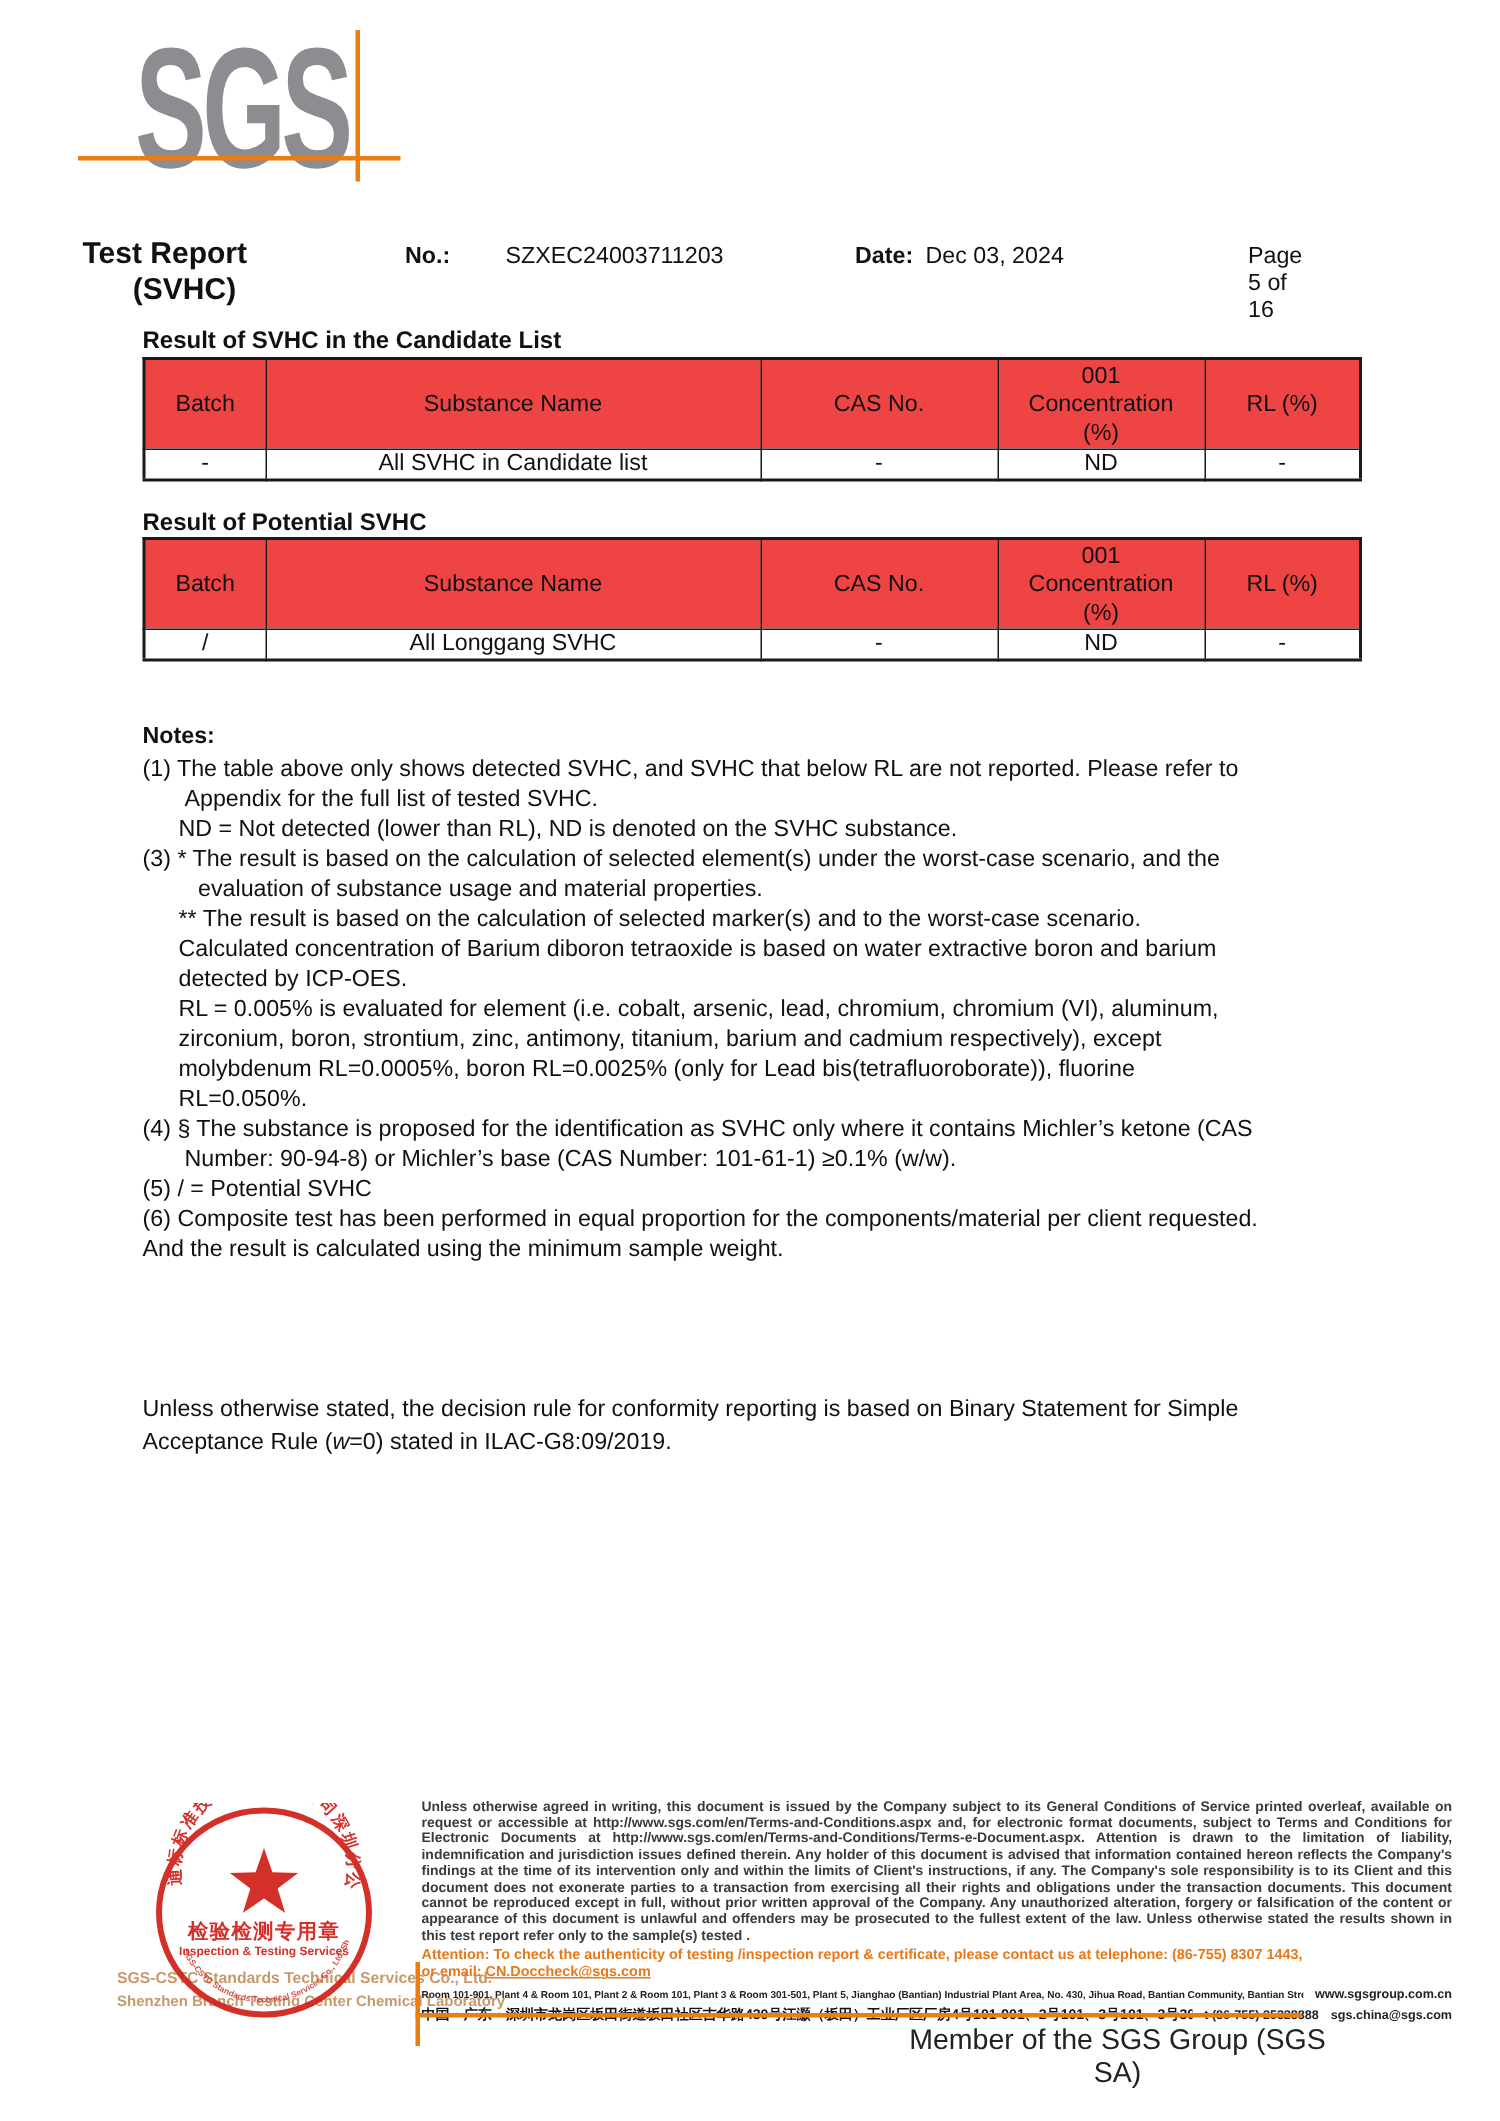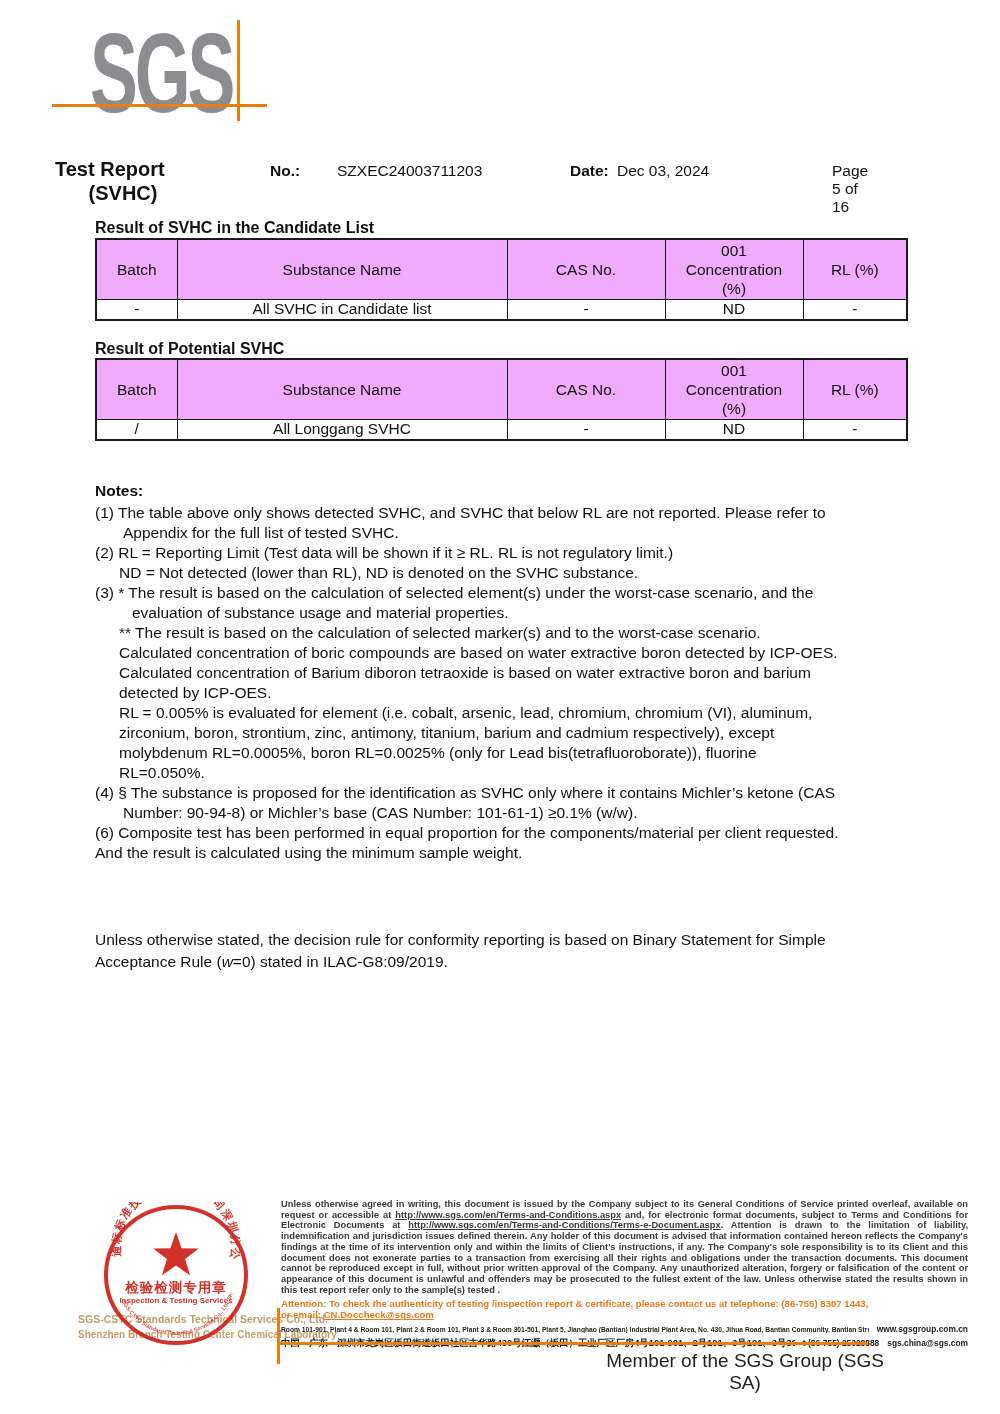--- a/index.html
+++ b/index.html
@@ -30,21 +30,21 @@
   .hdr .pg   { position:absolute; left:832px; top:4px; font-size:15.5px; }
   
   .sec-title { position:absolute; left:95px; font-size:16px; font-weight:bold; }
   .st1 { top:219px; } .st2 { top:340px; }
   .rtable { position:absolute; left:95px; width:811px; border-collapse:collapse; table-layout:fixed; }
   .tb1 { top:238px; } .tb2 { top:358px; }
   .rtable th, .rtable td {
     border:1px solid #1a1a1a; text-align:center; vertical-align:middle;
     font-size:15.5px; font-weight:normal; white-space:pre-line;
   }
-  .rtable th { background:#f0abfc; height:60px; line-height:19px; }
+  .rtable th { background:#ef4444; height:60px; line-height:19px; }
   .rtable td { height:21px; background:#fff; }
   .rtable { border:2px solid #1a1a1a; }
   .rtable tr.data { border-bottom:2px solid #1a1a1a; }
   
   .notes { position:absolute; left:95px; top:481px; width:830px; font-size:15.5px; line-height:20px; }
   .notes .nlabel { font-weight:bold; margin-bottom:2px; }
   .notes div { white-space:nowrap; }
   .i1 { padding-left:24px; }
   .i2 { padding-left:28px; }
   .i3 { padding-left:37px; }
@@ -53,21 +53,21 @@
   .statement .w-it { font-style:italic; }
   
   .company-l1 { position:absolute; left:78px; top:1313px; font-size:10.5px; font-weight:bold; color:#c69a6a; z-index:1; }
   .company-l2 { position:absolute; left:78px; top:1329px; font-size:10px; font-weight:bold; color:#c69a6a; z-index:1; }
   .stamp { position:absolute; left:100px; top:1202px; z-index:2; opacity:0.95; }
   .foot-block { position:absolute; left:281px; top:1199px; width:687px; z-index:3; }
   .disclaimer {
     font-size:9.3px; line-height:10.7px; font-weight:bold; color:#3a3a3a;
     text-align:justify;
   }
-  .disclaimer .u { text-decoration:underline; }
+  .disclaimer .u { }
   .attention { margin-top:3px; font-size:9.6px; line-height:11px; font-weight:bold; color:#e87818; }
   .attention .u { text-decoration:underline; }
   .addr { margin-top:4px; }
   .addr-row { display:flex; align-items:baseline; }
   .addr-en { flex:1; font-size:6.7px; font-weight:bold; color:#222; white-space:nowrap; overflow:hidden; }
   .addr-en-right { font-size:8.4px; font-weight:bold; color:#222; margin-left:8px; white-space:nowrap; }
   .addr-cn { flex:1; font-size:9.4px; font-weight:bold; color:#111; white-space:nowrap; overflow:hidden; margin-top:3px; }
   .addr-tel { font-size:8.4px; font-weight:bold; color:#222; margin-left:8px; white-space:nowrap; }
   .addr-mail { font-size:8.4px; font-weight:bold; color:#222; margin-left:8px; white-space:nowrap; }
   .bot-vline { position:absolute; left:277px; top:1308px; width:3px; height:56px; background:#ee7d11; z-index:4; }
@@ -146,34 +146,33 @@
     <td>ND</td>
     <td>-</td>
   </tr>
 </tbody>
   </table>
 
 <div class="notes">
   <div class="nlabel">Notes:</div>
   <div>(1) The table above only shows detected SVHC, and SVHC that below RL are not reported. Please refer to</div>
   <div class="i2">Appendix for the full list of tested SVHC.</div>
-  <div>(2) RL = Reporting Limit (Test data will be shown if it ≥ RL. RL is not regulatory limit.)</div>
   <div class="i1">ND = Not detected (lower than RL), ND is denoted on the SVHC substance.</div>
   <div>(3) * The result is based on the calculation of selected element(s) under the worst-case scenario, and the</div>
   <div class="i3">evaluation of substance usage and material properties.</div>
   <div class="i1">** The result is based on the calculation of selected marker(s) and to the worst-case scenario.</div>
-  <div class="i1">Calculated concentration of boric compounds are based on water extractive boron detected by ICP-OES.</div>
   <div class="i1">Calculated concentration of Barium diboron tetraoxide is based on water extractive boron and barium</div>
   <div class="i1">detected by ICP-OES.</div>
   <div class="i1">RL = 0.005% is evaluated for element (i.e. cobalt, arsenic, lead, chromium, chromium (VI), aluminum,</div>
   <div class="i1">zirconium, boron, strontium, zinc, antimony, titanium, barium and cadmium respectively), except</div>
   <div class="i1">molybdenum RL=0.0005%, boron RL=0.0025% (only for Lead bis(tetrafluoroborate)), fluorine</div>
   <div class="i1">RL=0.050%.</div>
   <div>(4) § The substance is proposed for the identification as SVHC only where it contains Michler’s ketone (CAS</div>
   <div class="i2">Number: 90-94-8) or Michler’s base (CAS Number: 101-61-1) ≥0.1% (w/w).</div>
+  <div>(5) / = Potential SVHC</div>
   <div>(6) Composite test has been performed in equal proportion for the components/material per client requested.</div>
   <div>And the result is calculated using the minimum sample weight.</div>
 </div>
 
 <div class="statement">
   <div>Unless otherwise stated, the decision rule for conformity reporting is based on Binary Statement for Simple</div>
   <div><span>Acceptance Rule (</span><span class="w-it">w</span><span>=0) stated in ILAC-G8:09/2019.</span></div>
 </div>
 
 <div class="company-l1">SGS-CSTC Standards Technical Services Co., Ltd.</div>

